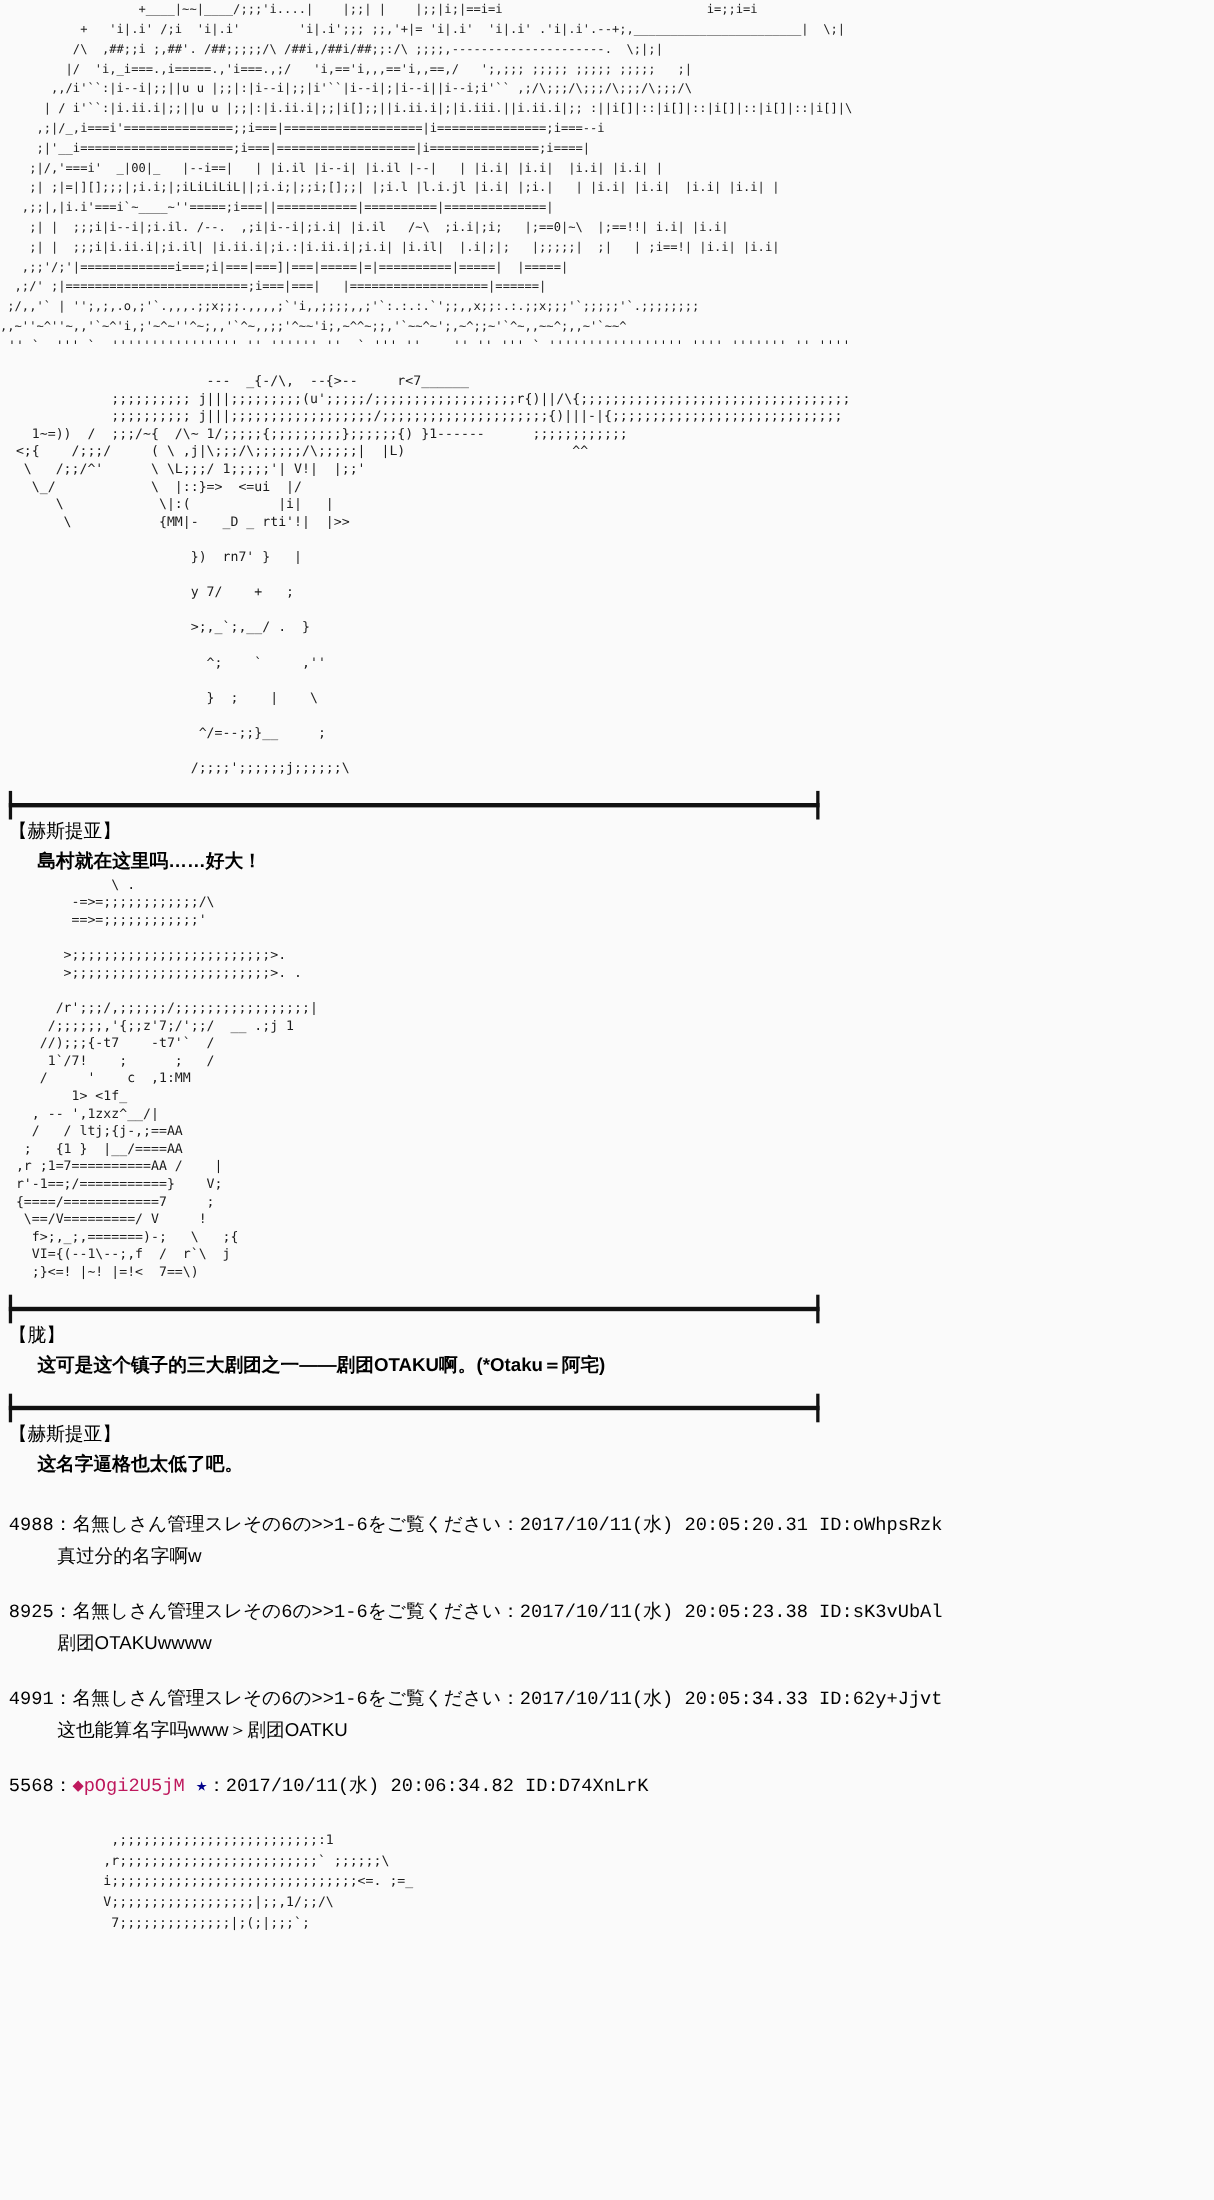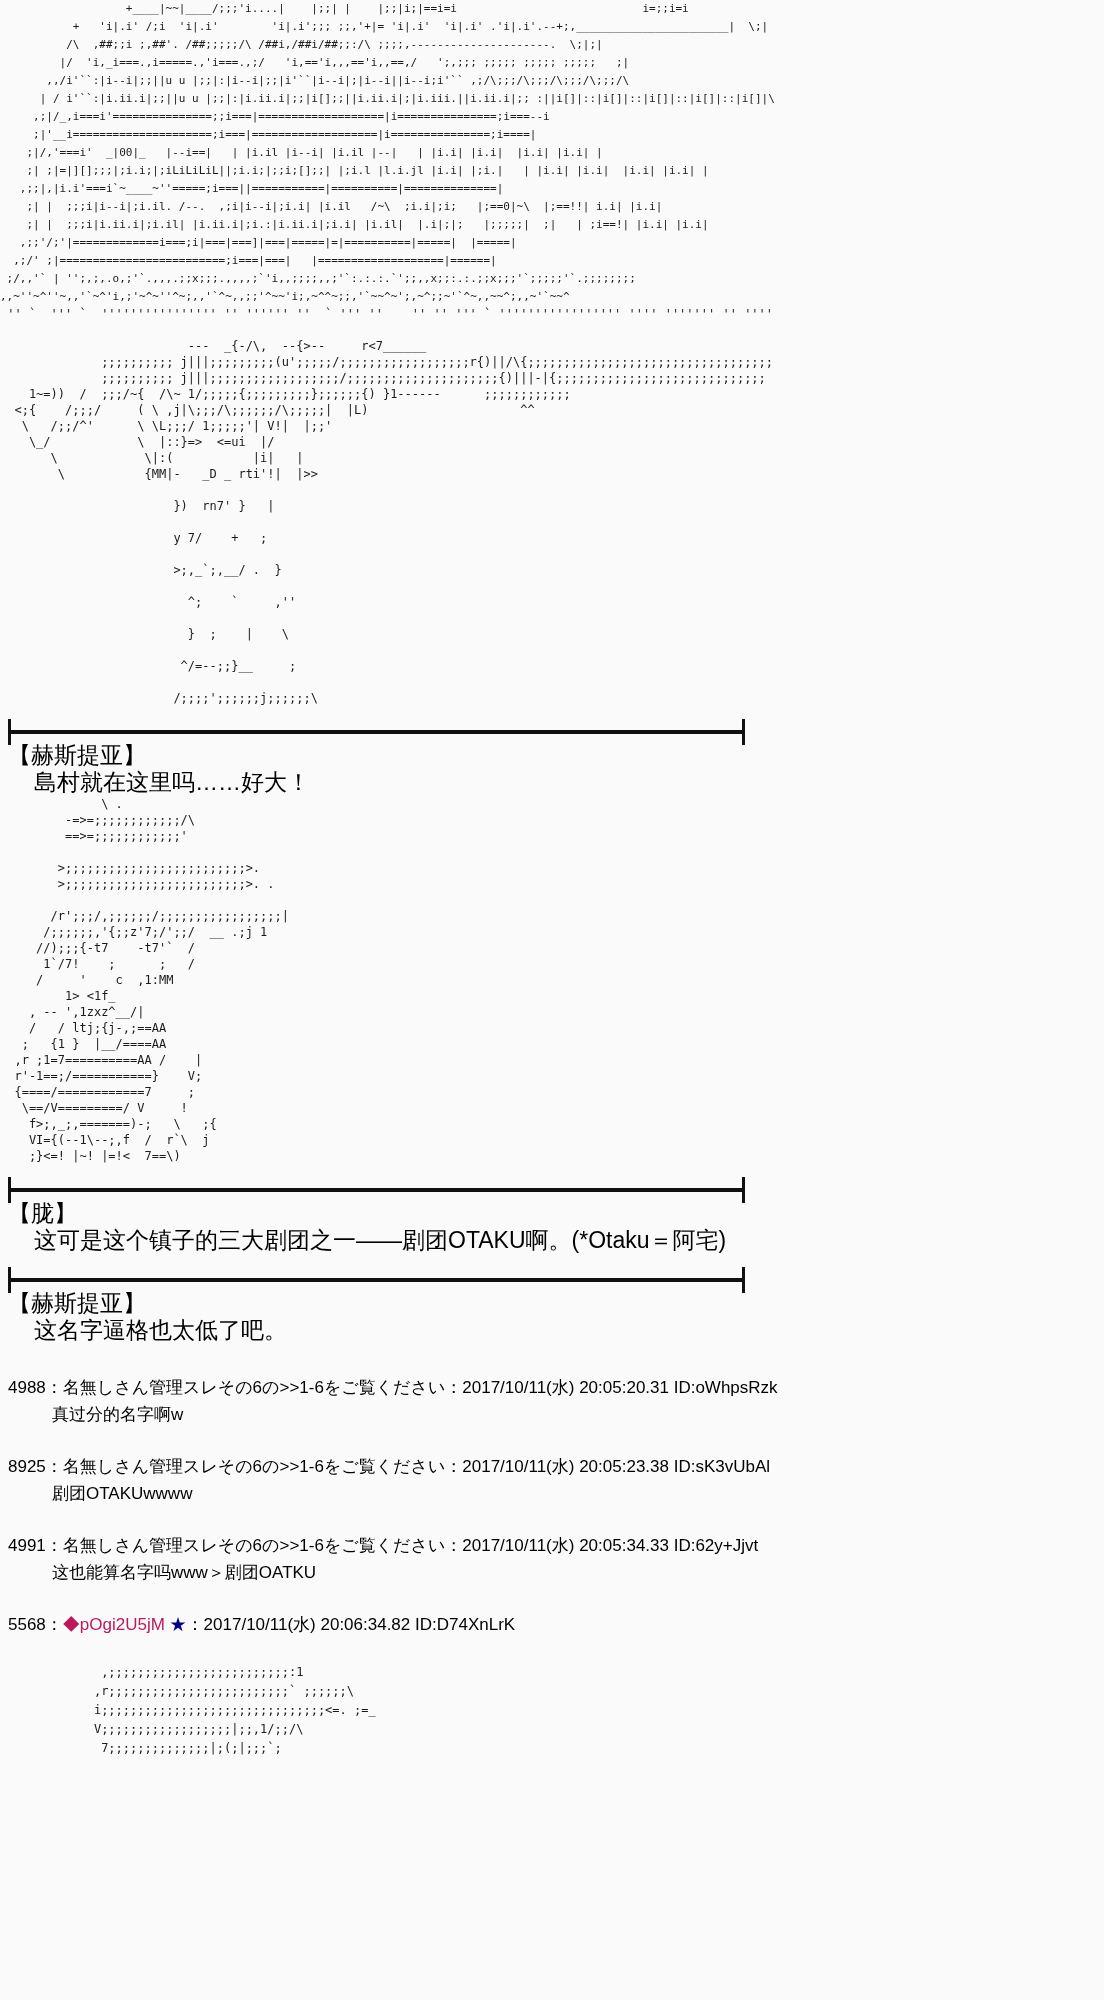--- a/index.html
+++ b/index.html
@@ -20,26 +20,26 @@
   .aa-bottom{font-size:12px;line-height:19px;margin:2px 0 0 160px;}
   .divider{
     position:relative;height:4px;background:#111;
     width:737px;margin:24px 0 8px 8px;
   }
   .divider::before,.divider::after{
     content:'';position:absolute;top:-11px;width:3px;height:26px;background:#111;
   }
   .divider::before{left:0;}
   .divider::after{right:0;}
-  .dialogue{margin:4px 0 0 8px;font-size:23px;line-height:27px;}
+  .dialogue{margin:4px 0 0 8px;font-size:17px;line-height:27px;}
   .dialogue .speaker{white-space:nowrap;}
-  .dialogue .line{padding-left:26px;white-space:nowrap;}
+  .dialogue .line{padding-left:26px;white-space:nowrap;font-weight:bold;}
   .posts{margin:30px 0 0 8px;}
   .post{margin:0 0 25px 0;font-size:17px;line-height:27px;}
-  .post-header{white-space:nowrap;}
+  .post-header{white-space:nowrap;font-family:Liberation Mono, monospace;}
   .post-body{white-space:nowrap;margin-left:44px;}
   .trip{color:#be185d;}
   .star{color:#00008b;}
 </style>
 </head>
 <body>
 
 <div class="page">
 
   <pre class="aa aa-building">                   +____|~~|____/;;;'i....|    |;;| |    |;;|i;|==i=i                            i=;;i=i

